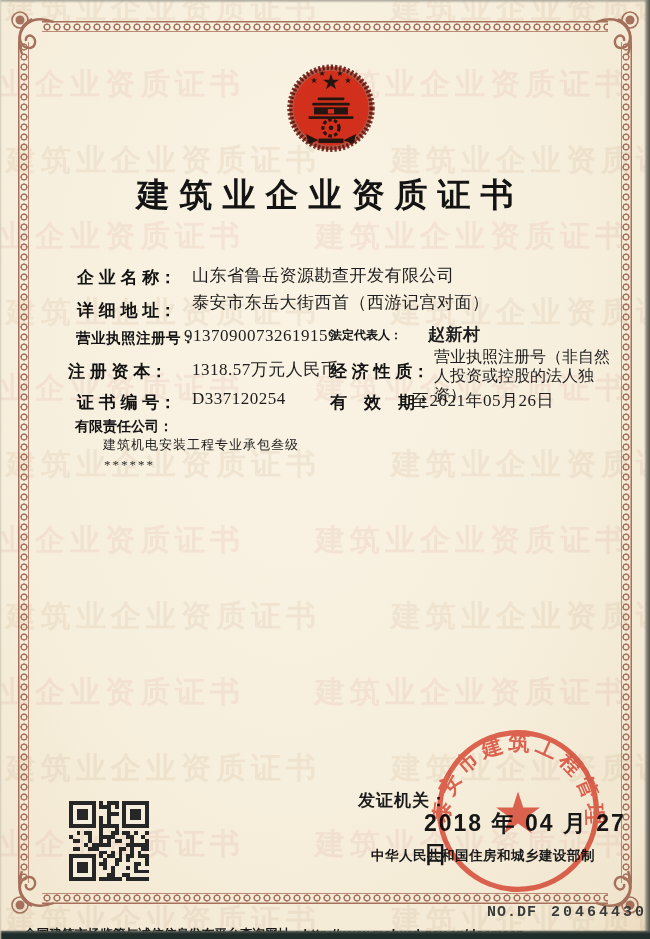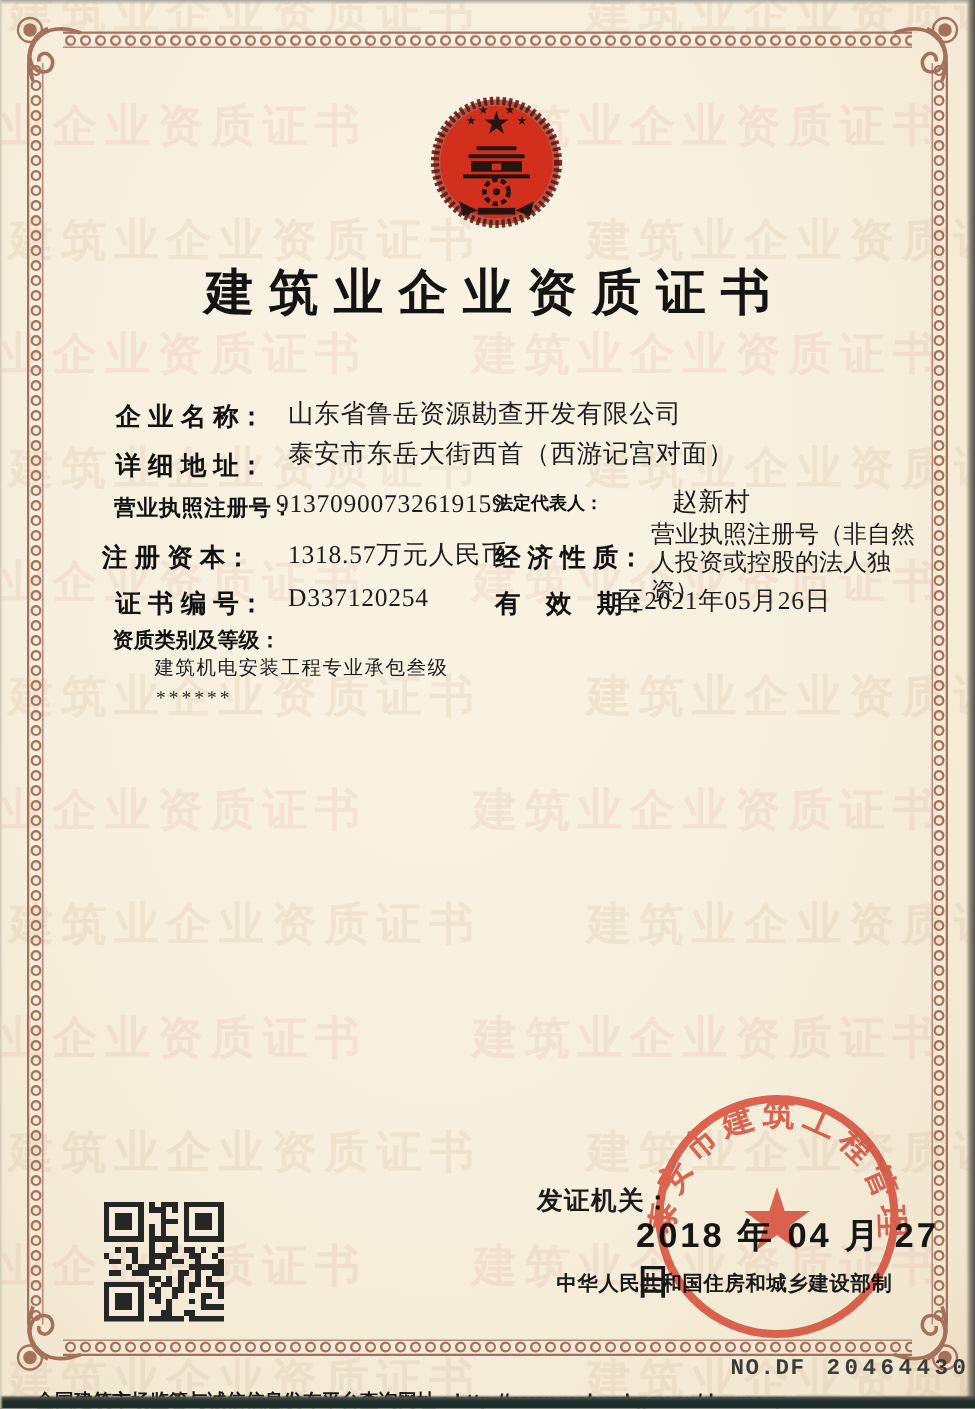--- a/index.html
+++ b/index.html
@@ -169,33 +169,33 @@
 
   <div class="abs lbl" style="left:77px;top:266px;">企 业 名 称：</div>
   <div class="abs val" style="left:192px;top:264px;">山东省鲁岳资源勘查开发有限公司</div>
 
   <div class="abs lbl" style="left:77px;top:299px;">详 细 地 址：</div>
   <div class="abs val" style="left:192px;top:291px;font-family:Liberation Mono, monospace;">泰安市东岳大街西首（西游记宫对面）</div>
 
   <div class="abs lbl small" style="left:76px;top:329px;">营业执照注册号：</div>
   <div class="abs val" style="left:184px;top:326px;">91370900732619159</div>
   <div class="abs lbl rep" style="left:330px;top:327px;">法定代表人：</div>
-  <div class="abs val" style="left:448px;top:323px;">赵新村</div>
+  <div class="abs val" style="left:428px;top:323px;font-weight:bold;">赵新村</div>
 
   <div class="abs lbl" style="left:68px;top:360px;">注 册 资 本：</div>
   <div class="abs val" style="left:192px;top:358px;">1318.57万元人民币</div>
   <div class="abs lbl" style="left:330px;top:360px;">经 济 性 质：</div>
   <div class="abs val wrap" style="left:434px;top:347px;width:176px;">营业执照注册号（非自然人投资或控股的法人独资）</div>
 
   <div class="abs lbl" style="left:77px;top:391px;">证 书 编 号：</div>
   <div class="abs val" style="left:192px;top:389px;">D337120254</div>
   <div class="abs lbl" style="left:330px;top:391px;">有　效　期：</div>
   <div class="abs val" style="left:412px;top:389px;text-align:right;">至2021年05月26日</div>
 
-  <div class="abs qual-lbl" style="left:75px;top:418px;">资质类别及等级：</div>
+  <div class="abs qual-lbl" style="left:75px;top:418px;">有限责任公司：</div>
   <div class="abs qual-item" style="left:103px;top:436px;">建筑机电安装工程专业承包叁级</div>
   <div class="abs qual-stars" style="left:104px;top:457px;">******</div>
 
   <div class="abs authority" style="left:358px;top:789px;">发证机关：</div>
   <div class="abs issue-date" style="left:424px;top:808px;">2018 年 04 月 27 日</div>
   <div class="abs imprint" style="left:371px;top:847px;">中华人民共和国住房和城乡建设部制</div>
 
   <div class="qr">
     <svg viewBox="0 0 21 21" width="86" height="80" shape-rendering="crispEdges">
         <g>

